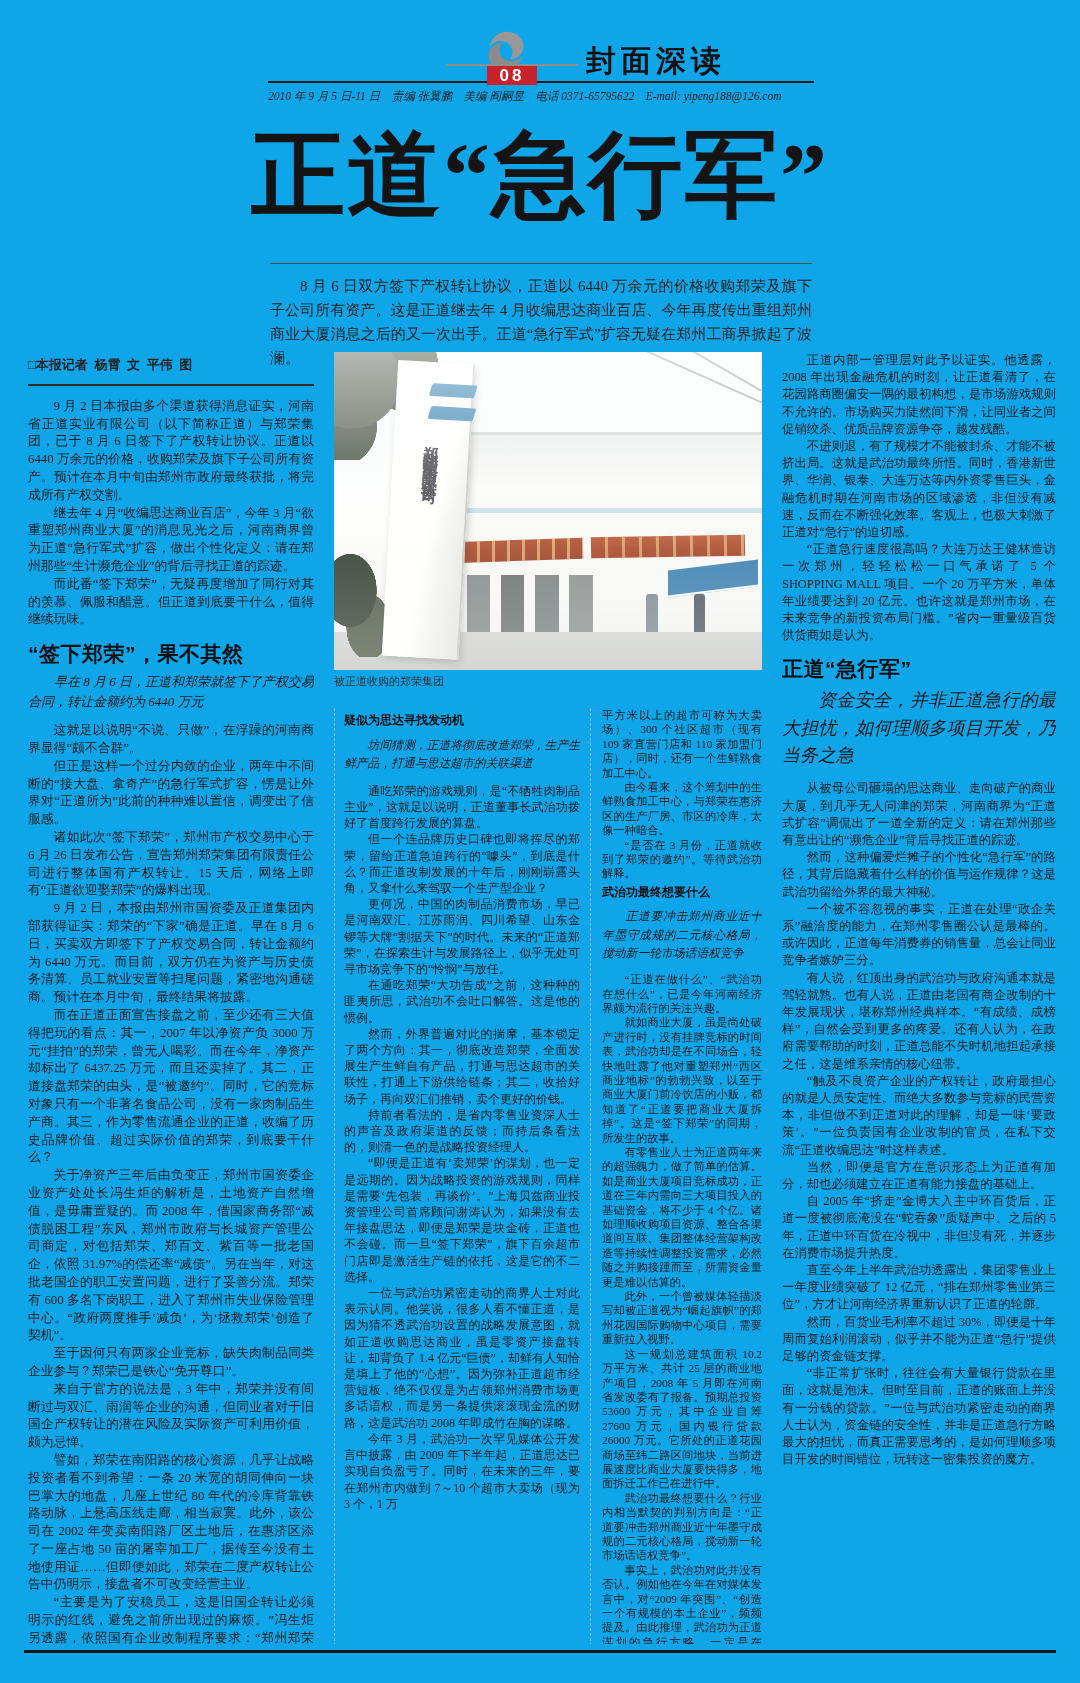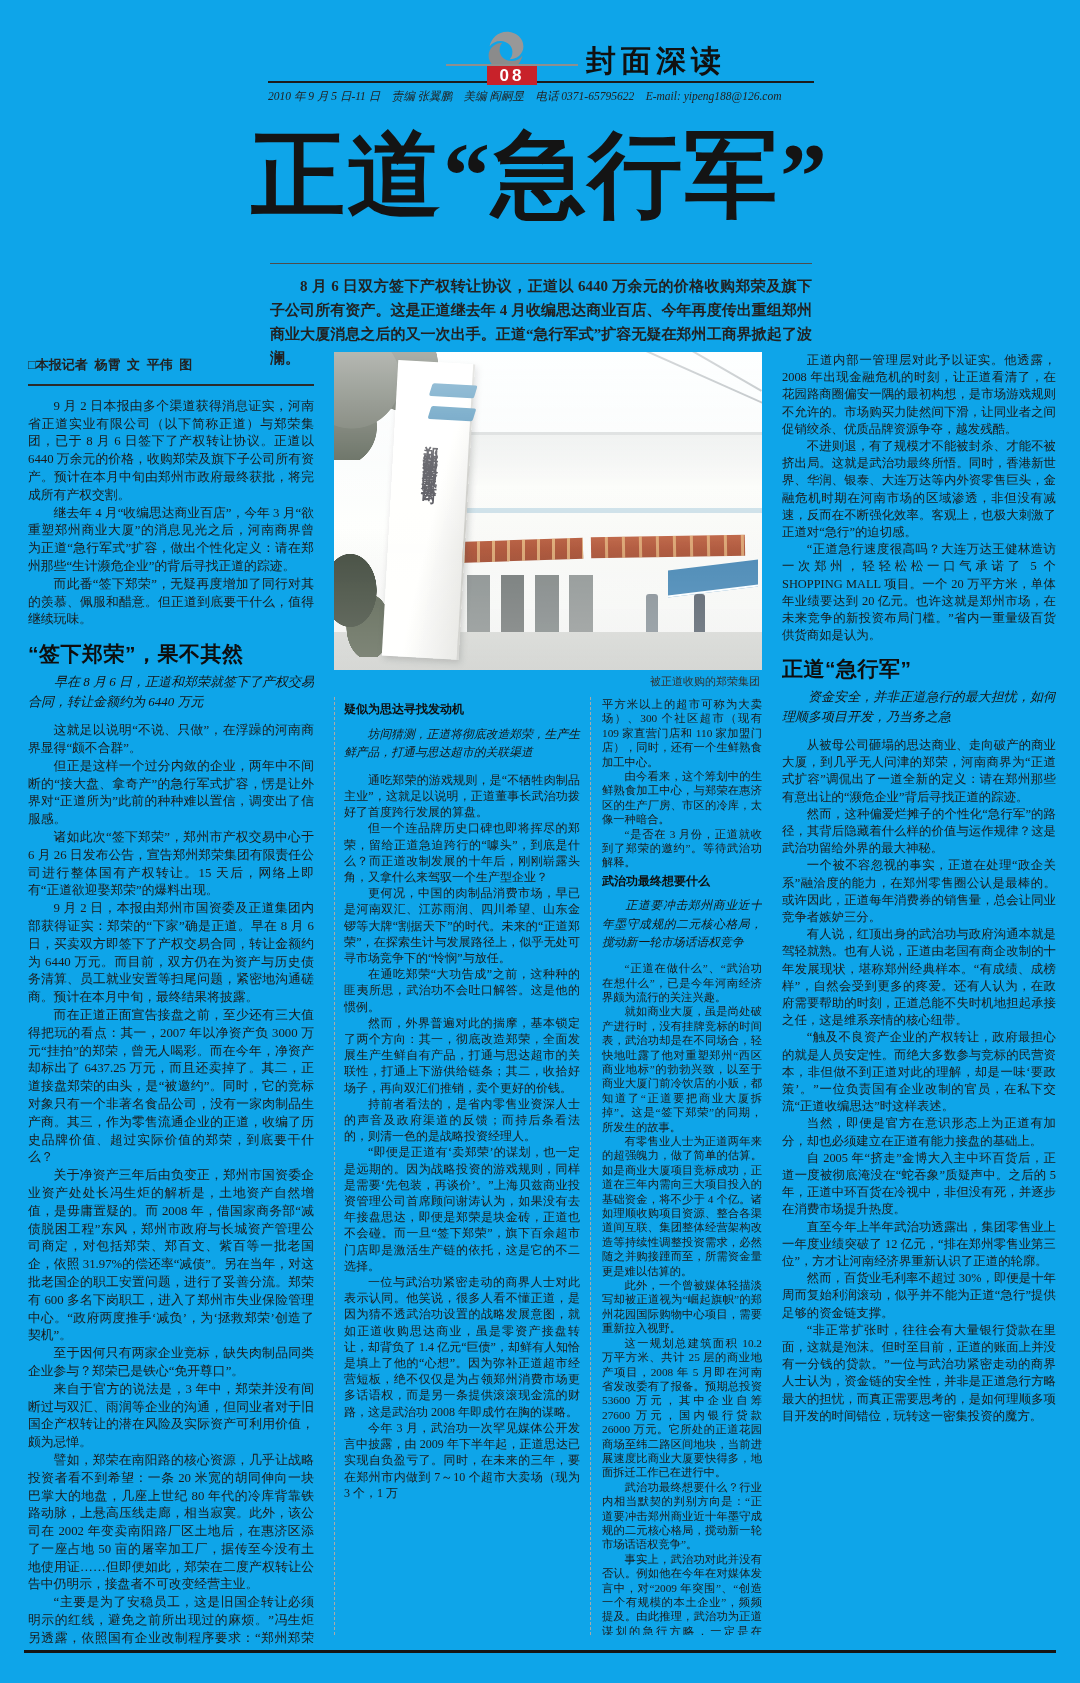--- a/index.html
+++ b/index.html
@@ -16,42 +16,42 @@
            text-align:center;letter-spacing:3px;}
   .section-label{position:absolute;left:318px;top:8px;font-family:"Liberation Sans","DejaVu Sans",sans-serif;
            font-weight:bold;font-size:30px;letter-spacing:5px;color:#111;}
   .dateline{position:absolute;top:56px;left:0;font-size:11.5px;color:#222;white-space:pre;
            font-family:"Liberation Serif","DejaVu Serif",serif;font-style:italic;}
 
   
   .headline{position:absolute;top:112px;left:0;width:100%;margin:0;text-align:center;
             font-size:94px;font-weight:bold;letter-spacing:2px;color:#141414;}
   .lead-rule{position:absolute;top:263px;left:270px;width:542px;height:1px;background:#4d4d4d;}
-  .lead{position:absolute;top:274px;left:270px;width:542px;margin:0;font-size:15px;font-weight:bold;
+  .lead{position:absolute;top:274px;left:270px;width:542px;margin:0;font-size:15px;font-weight:normal;
         line-height:1.6;text-align:justify;text-indent:2em;color:#222;}
 
   
   .content{position:absolute;top:352px;left:28px;width:1028px;height:1292px;display:flex;gap:20px;overflow:hidden;}
   .col{overflow:hidden;}
   .col-left{width:286px;font-size:12.8px;line-height:17.8px;}
   .col-mid{width:428px;}
   .col-right{flex:1;font-size:12.4px;line-height:17.2px;}
   .paras p{margin:0;text-indent:2em;text-align:justify;}
   .cont p:first-child{text-indent:0;}
 
   .byline{font-family:"Liberation Sans","DejaVu Sans",sans-serif;font-size:13px;color:#222;
           padding:4px 0 10px 0;border-bottom:2px solid #2b2b2b;margin-bottom:12px;font-weight:bold;}
   .byline b{margin:0 3px;}
 
   .sec-h{font-family:"Liberation Sans","DejaVu Sans",sans-serif;color:#0e0e0e;font-weight:bold;}
   .sec-h.lg{font-size:21px;margin:16px 0 9px;letter-spacing:0.5px;}
   .sec-h.md{font-size:12px;margin:4px 0 8px;}
   .sublead{font-style:italic;color:#151515;margin:0 0 10px;text-indent:2em;text-align:justify;line-height:1.55;}
   .col-left .sublead{font-size:13px;}
-  .col-right .sublead{font-size:13px;}
+  .col-right .sublead{font-size:18px;}
   .sublead.sm{font-size:11.8px;}
 
   
   .photo{position:relative;width:100%;height:318px;background:#eef0ee;overflow:hidden;}
   .ph-scene{position:absolute;inset:0;filter:blur(0.6px) saturate(0.7) brightness(1.04);}
   .ph-sky{position:absolute;inset:0;background:linear-gradient(#e8ebed,#f3f4f2 55%,#e3e5e2);}
   .ph-wire1,.ph-wire2{position:absolute;height:2px;background:#9aa3a8;}
   .ph-wire1{top:8%;right:-4%;width:34%;transform:rotate(24deg);}
   .ph-wire2{top:2%;right:-2%;width:30%;transform:rotate(30deg);}
   .ph-building{position:absolute;left:31%;top:25%;width:70%;height:55%;
@@ -83,21 +83,21 @@
   .ph-pillar{position:absolute;left:13%;top:3%;width:17.5%;height:93%;transform:rotate(3.2deg);
       background:linear-gradient(100deg,#f4f4f2 55%,#d9d9d4);border-right:2px solid #c3c3bd;
       box-shadow:2px 3px 6px rgba(60,60,60,.25);}
   .ph-cap{position:absolute;right:-5%;width:60%;height:4.5%;background:#2b8ac2;transform:skewX(-14deg);border-radius:2px;}
   .ph-cap.c1{top:7%;}
   .ph-cap.c2{top:15%;}
   .pillar-label{position:absolute;left:50%;top:24%;transform:translateX(-50%);writing-mode:vertical-rl;
       font-family:"Liberation Sans","DejaVu Sans",sans-serif;font-size:15.5px;letter-spacing:4px;
       color:#4c4c55;font-weight:bold;}
   .ph-wash{position:absolute;inset:0;background:linear-gradient(180deg,rgba(255,255,255,.5),rgba(255,255,255,.15) 35%,rgba(255,255,255,.04) 62%,rgba(255,255,255,.22));}
-  .caption{text-align:right;font-size:11px;color:#333;margin:4px 2px 8px 0;
+  .caption{text-align:left;font-size:11px;color:#333;margin:4px 2px 19px 0;
       font-family:Liberation Mono, monospace;}
 
   .mid-cols{display:flex;height:938px;overflow:hidden;}
   .subcol{overflow:hidden;}
   .subcol1{width:236px;padding:0 10px 0 9px;border-left:1px dashed #a9a9a9;border-right:1px dashed #a9a9a9;
       font-size:12px;line-height:16.2px;}
   .subcol2{flex:1;padding-left:11px;font-size:11.3px;line-height:14.4px;}
 
   .bottom-rule{position:absolute;top:1650px;left:24px;width:1032px;height:3px;background:#151515;}
 </style>

